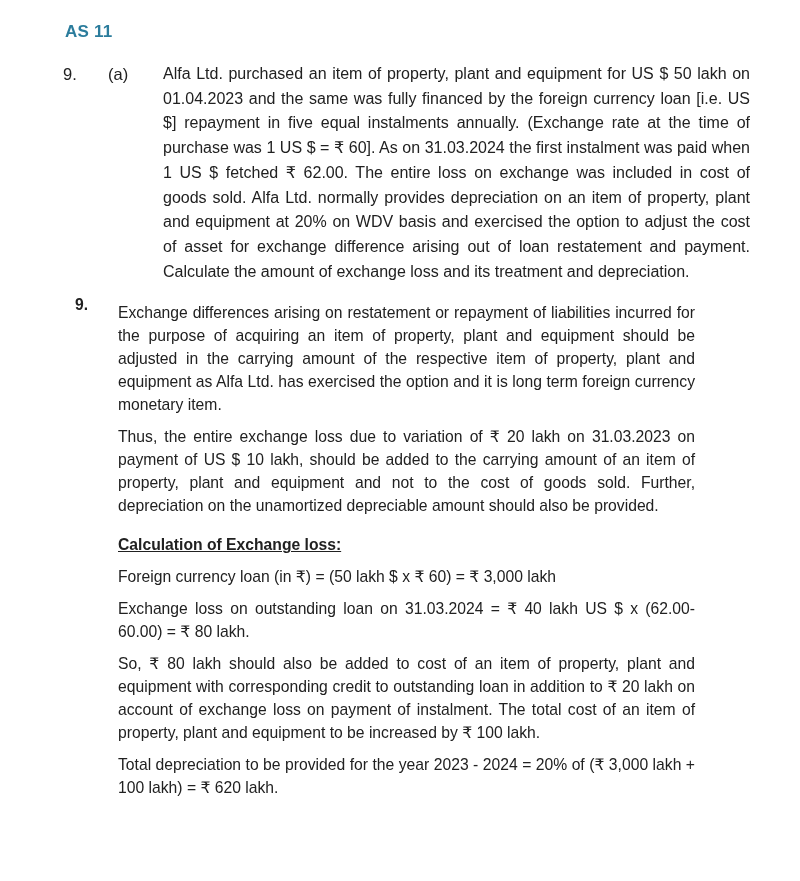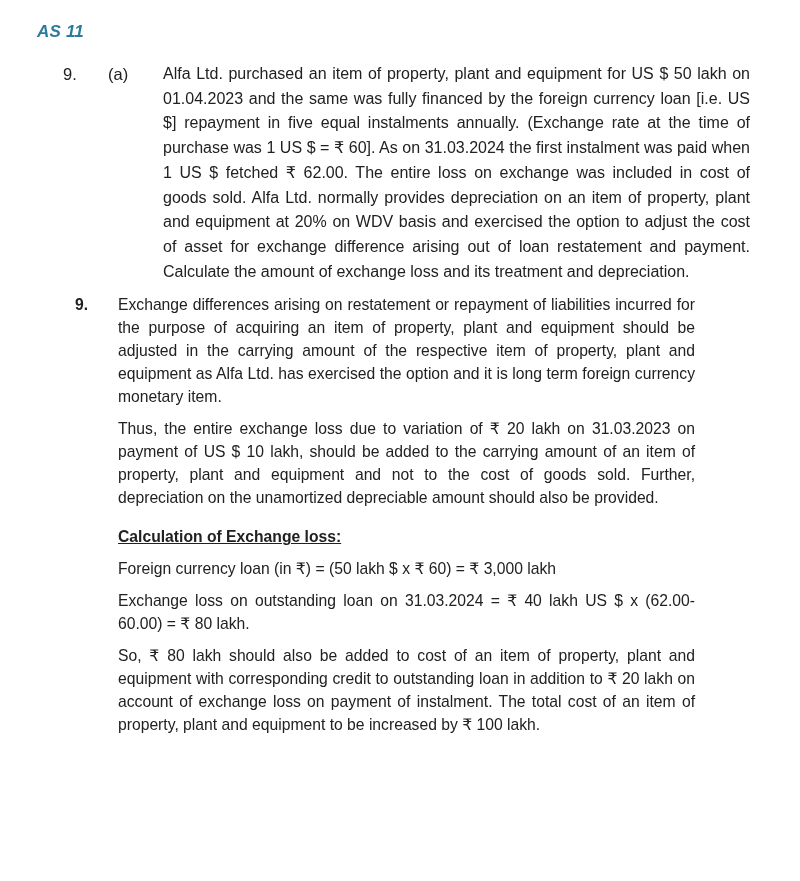--- a/index.html
+++ b/index.html
@@ -12,27 +12,26 @@
     font-family: "Liberation Sans", "DejaVu Sans", sans-serif;
     color: #212121;
     -webkit-font-smoothing: antialiased;
   }
   .page {
     position: relative;
     width: 800px;
     height: 881px;
   }
   .as-header {
-    margin: 22px 0 0 37px;
+    margin: 22px 0 0 65px;
     font-size: 17px;
     line-height: 20px;
     font-weight: 700;
     color: #2b7c9c;
     letter-spacing: 0.2px;
-    font-style: italic;
   }
   
   .q-row {
     display: flex;
     margin-top: 20px;
   }
   .q-num {
     flex: none;
     margin-left: 63px;
     width: 45px;
@@ -66,21 +65,21 @@
     line-height: 23px;
     font-weight: 700;
   }
   .a-body {
     flex: none;
     width: 577px;
     font-size: 15.7px;
     line-height: 23px;
   }
   .a-body p {
-    margin: 0 0 9px 0;
+    margin: 8px 0 9px 0;
     text-align: justify;
     text-justify: inter-word;
   }
   .a-body p.calc-heading {
     font-weight: 700;
     text-align: left;
     margin: 16px 0 9px 0;
     text-decoration: underline;
   }
 </style>
@@ -99,16 +98,17 @@
 
   <div class="a-row">
     <div class="a-num">9.</div>
     <div class="a-body">
       <p>Exchange differences arising on restatement or repayment of liabilities incurred for the purpose of acquiring an item of property, plant and equipment should be adjusted in the carrying amount of the respective item of property, plant and equipment as Alfa Ltd. has exercised the option and it is long term foreign currency monetary item.</p>
       <p>Thus, the entire exchange loss due to variation of ₹ 20 lakh on 31.03.2023 on payment of US $ 10 lakh, should be added to the carrying amount of an item of property, plant and equipment and not to the cost of goods sold.  Further, depreciation on the unamortized depreciable amount should also be provided.</p>
       <p class="calc-heading">Calculation of Exchange loss:</p>
       <p>Foreign currency loan (in ₹) = (50 lakh $ x ₹ 60) = ₹ 3,000 lakh</p>
       <p>Exchange loss on outstanding loan on 31.03.2024 = ₹ 40 lakh US $ x (62.00-60.00) = ₹ 80 lakh.</p>
       <p>So, ₹ 80 lakh should also be added to cost of an item of property, plant and equipment with corresponding credit to outstanding loan in addition to ₹ 20 lakh on account of exchange loss on payment of instalment.  The total cost of an item of property, plant and equipment to be increased by ₹ 100 lakh.</p>
+      <p>Total depreciation to be provided for the year 2023 - 2024 = 20% of (₹ 3,000 lakh + 100 lakh) = ₹ 620 lakh.</p>
     </div>
   </div>
 
 </div>
 
 </body></html>

